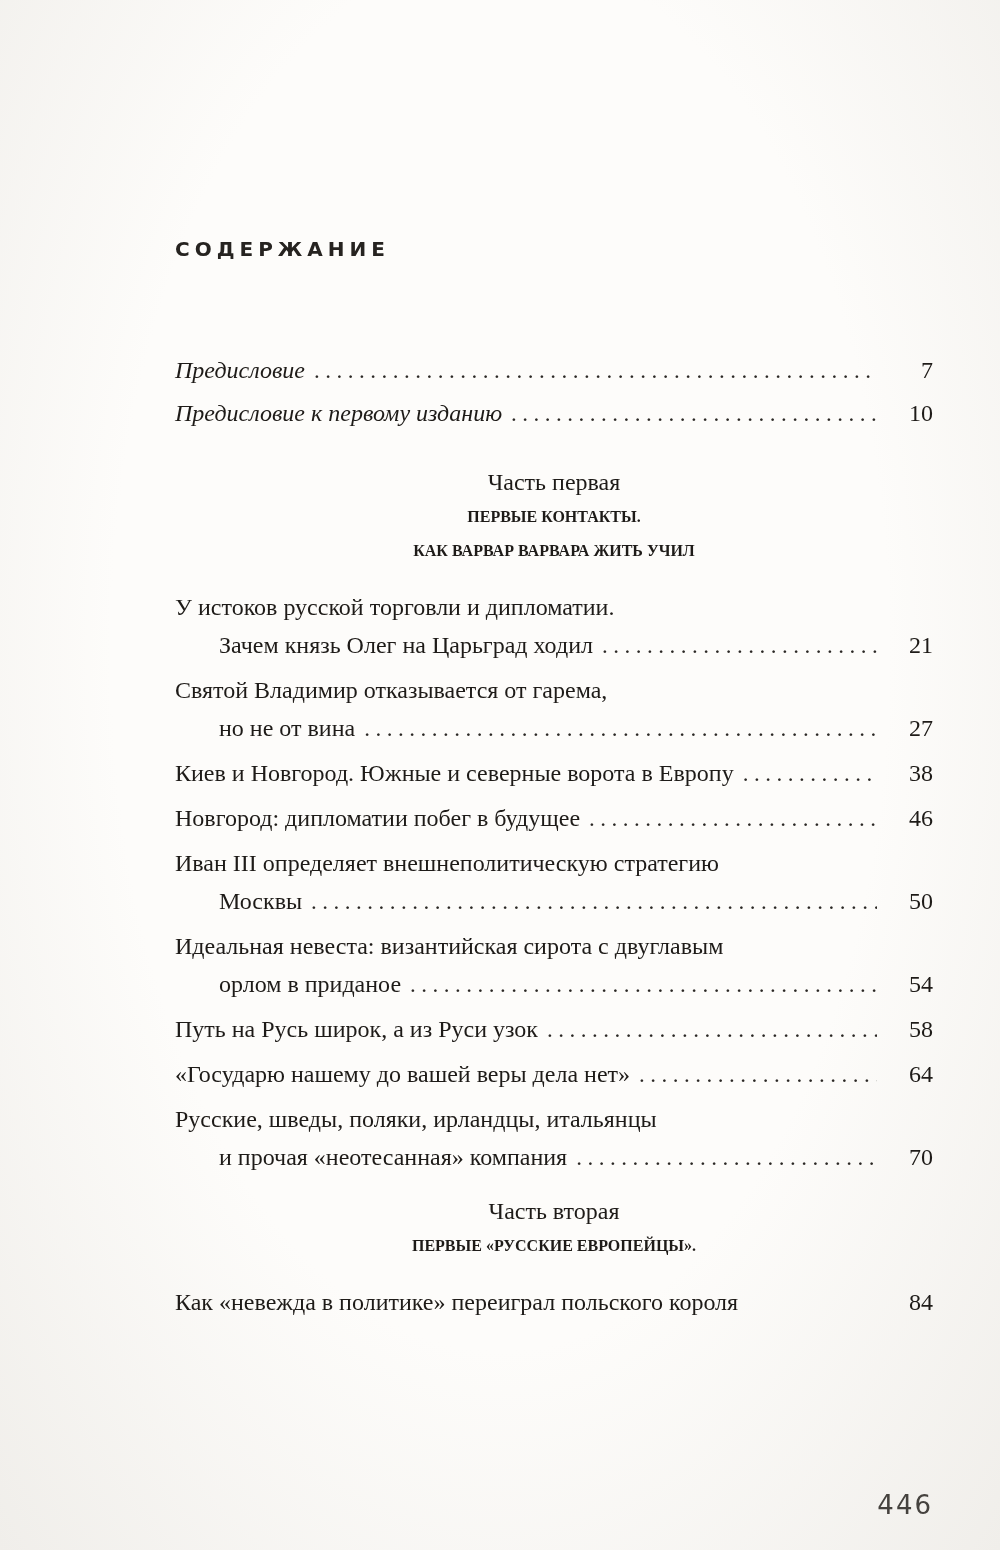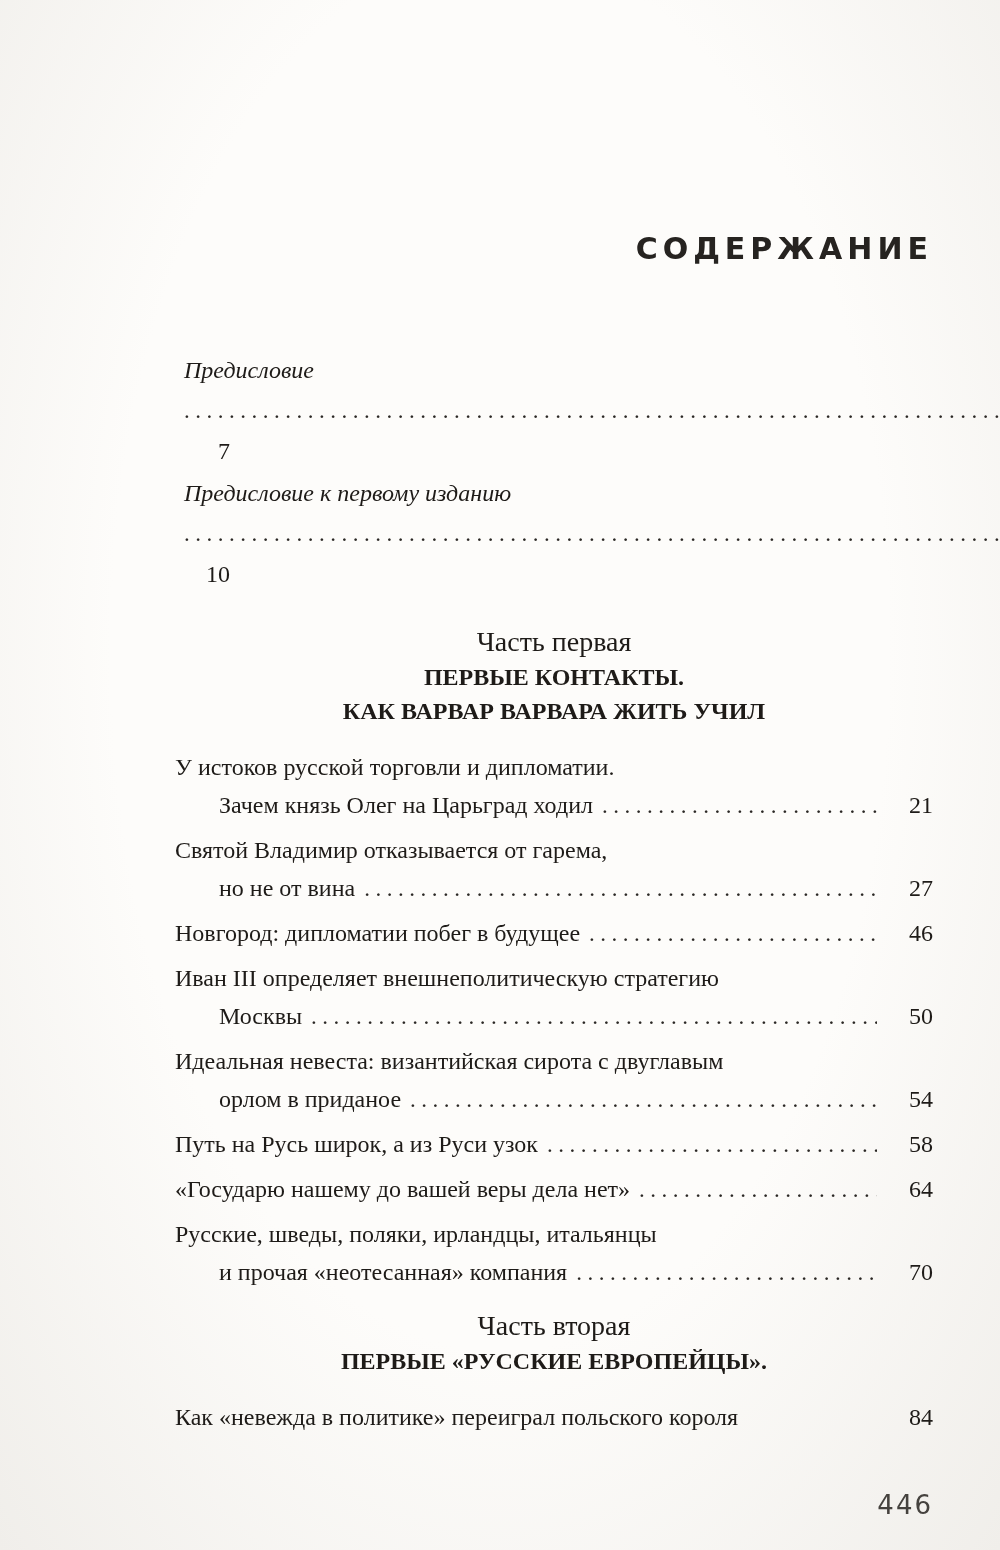--- a/index.html
+++ b/index.html
@@ -9,32 +9,32 @@
     background: radial-gradient(ellipse at 50% 42%, #fdfcfa 55%, #f0eeea 100%);
     font-family: "Liberation Serif", "DejaVu Serif", serif;
     color: #1e1b18;
     overflow: hidden;
   }
   .page { position: relative; width: 1000px; height: 1550px; }
   .content { position: absolute; left: 175px; top: 0; width: 758px; }
 
   .book-title {
     margin: 232px 0 0 0;
-    text-align: right;
+    text-align: left;
     font-family: "DejaVu Sans", "Liberation Sans", sans-serif;
-    font-size: 30px;
+    font-size: 20px;
     font-weight: 600;
     letter-spacing: 5px;
     color: #262320;
     line-height: 34px;
   }
 
   .front-matter { margin-top: 84px; }
   .front-matter .toc-entry { margin-bottom: 2px; }
-  .front-matter .entry-line { line-height: 40px; flex-direction: column; }
+  .front-matter .entry-line { line-height: 40px; }
   .toc-entry { margin-bottom: 6px; }
   .toc-entry.italic .entry-text { font-style: italic; }
 
   .entry-line {
     display: flex;
     align-items: baseline;
     line-height: 38px;
     font-size: 24px;
   }
   .entry-line.cont { padding-left: 44px; justify-content: space-between; }
@@ -57,22 +57,22 @@
 
   .pagenum {
     flex: 0 0 auto;
     min-width: 46px;
     text-align: right;
     font-size: 24px;
   }
 
   .part-heading { margin-top: 30px; text-align: center; }
   .toc-part + .toc-part .part-heading { margin-top: 16px; }
-  .part-label { font-size: 28px; line-height: 36px; }
-  .part-title-line { font-size: 24px; font-weight: bold; line-height: 34px; }
+  .part-label { font-size: 24px; line-height: 36px; }
+  .part-title-line { font-size: 16px; font-weight: bold; line-height: 34px; }
   .part-entries { margin-top: 20px; }
 
   .folio {
     position: absolute;
     left: 175px;
     width: 758px;
     bottom: 30px;
     text-align: right;
     font-family: "DejaVu Sans", "Liberation Sans", sans-serif;
     font-size: 26px;
@@ -125,20 +125,27 @@
                 <span class="entry-text">Святой Владимир отказывается от гарема,</span>
               </div>
               <div class="entry-line cont">
                 <span class="entry-text">но не от вина</span>
                 <span class="leader"></span>
                 <span class="pagenum">27</span>
               </div>
             </div>
             <div class="toc-entry">
               <div class="entry-line">
+                <span class="entry-text">Киев и Новгород. Южные и северные ворота в Европу</span>
+                <span class="leader"></span>
+                <span class="pagenum">38</span>
+              </div>
+            </div>
+            <div class="toc-entry">
+              <div class="entry-line">
                 <span class="entry-text">Новгород: дипломатии побег в будущее</span>
                 <span class="leader"></span>
                 <span class="pagenum">46</span>
               </div>
             </div>
             <div class="toc-entry">
               <div class="entry-line">
                 <span class="entry-text">Иван III определяет внешнеполитическую стратегию</span>
               </div>
               <div class="entry-line cont">

